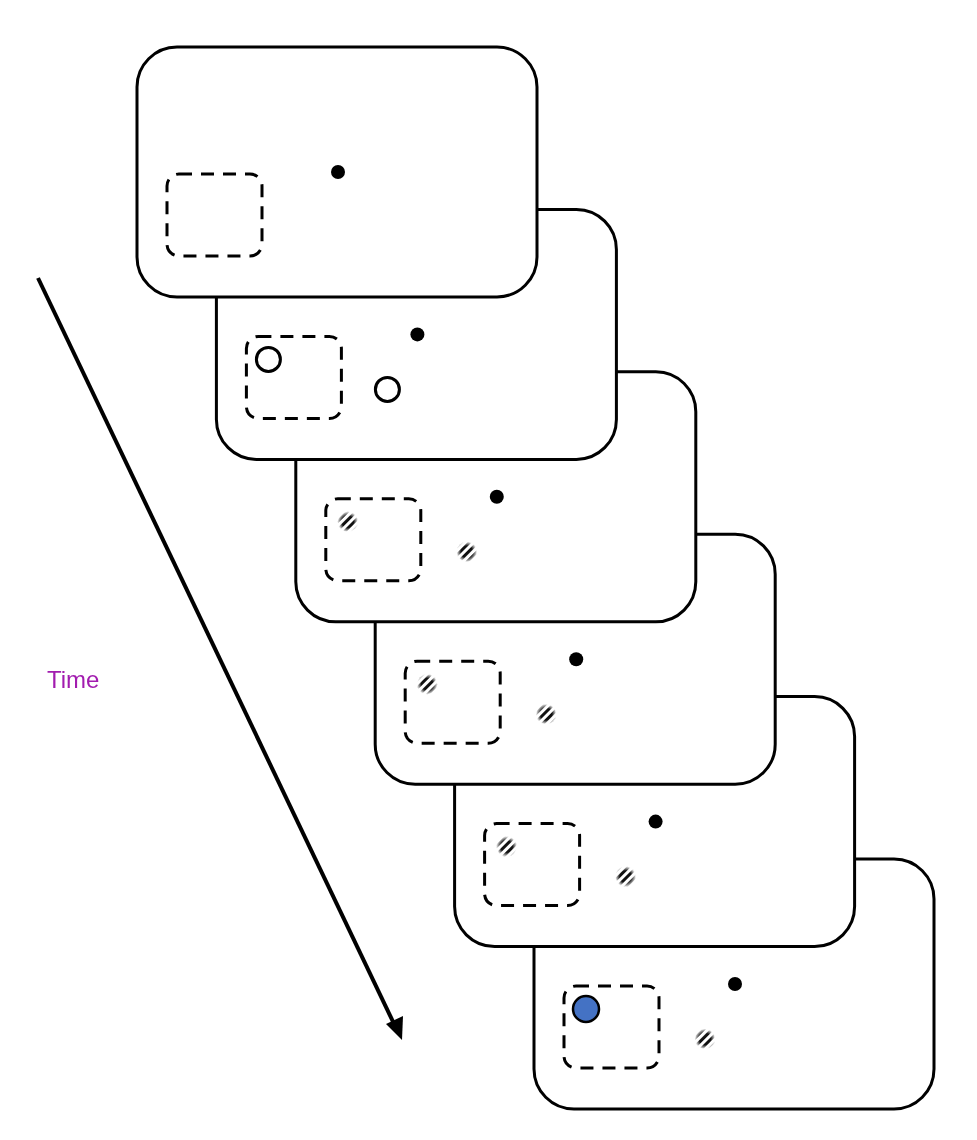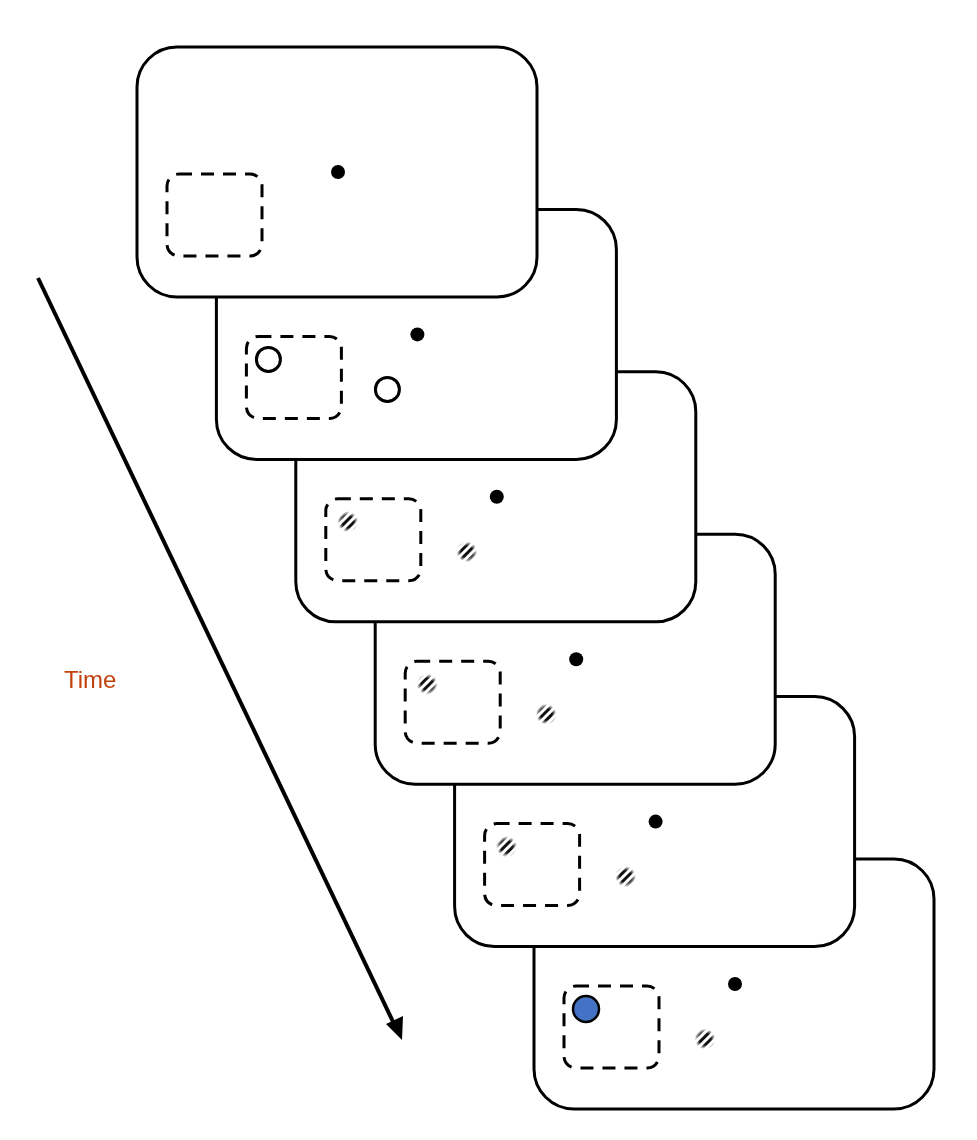--- a/index.html
+++ b/index.html
@@ -1,18 +1,18 @@
 <!DOCTYPE html>
 <html><head>
 <meta charset="utf-8">
 <style>
   html,body{margin:0;padding:0;background:#fff;}
   body{width:977px;height:1140px;position:relative;overflow:hidden;font-family:"Liberation Sans",sans-serif;}
   svg{position:absolute;left:0;top:0;}
-  .time-label{position:absolute;left:64px;top:666px;font-size:24px;color:#c2410c;}
+  .time-label{position:absolute;left:47px;top:666px;font-size:24px;color:#a21caf;}
 </style>
 </head>
 <body>
 
 <svg id="canvas" width="977" height="1140" viewBox="0 0 977 1140">
   <defs>
     <pattern id="grat" patternUnits="userSpaceOnUse" width="6" height="6" patternTransform="rotate(45)">
       <rect width="6" height="6" fill="#fff"></rect>
       <rect width="3" height="6" fill="#111"></rect>
     </pattern>

